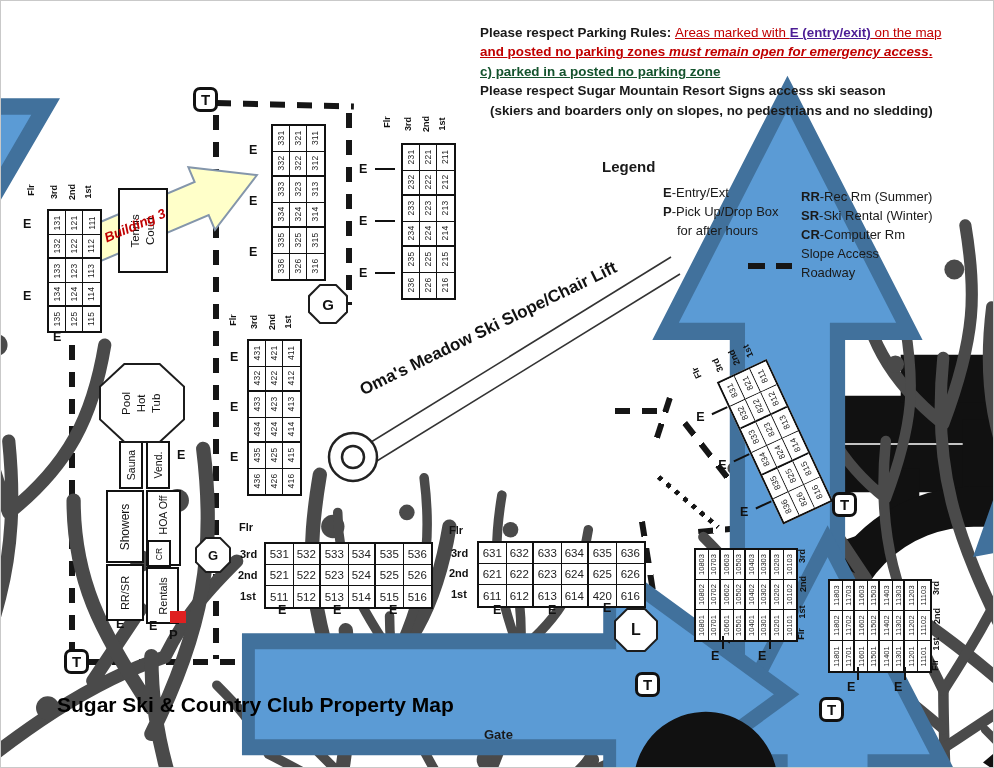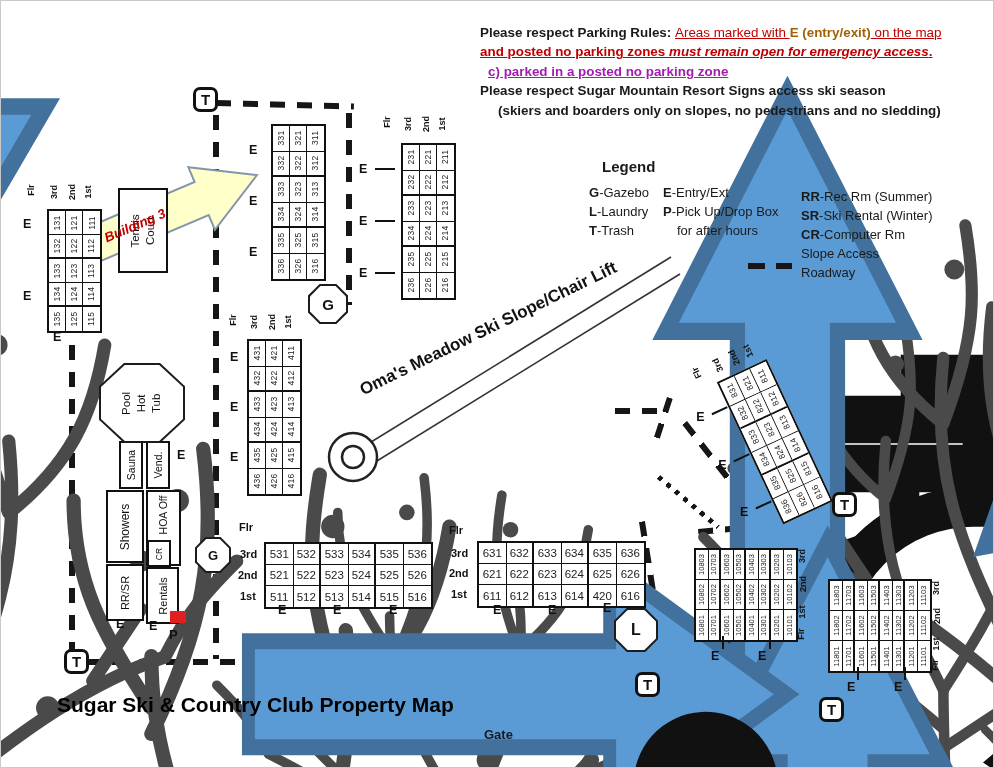--- a/index.html
+++ b/index.html
@@ -919,35 +919,30 @@
       <span style="font-size:11px">RR/SR</span>
     </div>
   <div class="abox" style="left:145px;top:566px;width:33px;height:57px">
       <span style="font-size:11px">Rentals</span>
     </div>
   <div class="redbox"></div>
   <span class="plbl">P</span>
 
 
   <div class="rules">
-      <div><span style="font-weight: bold; color: rgb(26, 26, 26);">Please respect Parking Rules:  </span><span style="text-decoration: underline; color: rgb(192, 0, 0);">Areas marked with </span><span style="font-weight: bold; color: #a16207;">E (entry/exit)</span><span style="text-decoration: underline; color: rgb(192, 0, 0);"> on the map</span></div>
+      <div><span style="font-weight: bold; color: rgb(26, 26, 26);">Please respect Parking Rules:  </span><span style="text-decoration: underline; color: rgb(192, 0, 0);">Areas marked with </span><span style="font-weight: bold; text-decoration: underline; color: #4c1d95;">E (entry/exit)</span><span style="text-decoration: underline; color: rgb(192, 0, 0);"> on the map</span></div>
       <div><span style="font-weight: bold; text-decoration: underline; color: rgb(192, 0, 0);">and </span><span style="font-weight: bold; text-decoration: underline; color: rgb(192, 0, 0);">posted no parking zones </span><span style="font-weight: bold; font-style: italic; text-decoration: underline; color: rgb(192, 0, 0);">must remain open for emergency access</span><span style="font-weight: bold; text-decoration: underline; color: rgb(192, 0, 0);">.</span></div>
-      <div><span style="font-weight: bold; text-decoration: underline; color: #a21caf; margin-left: 8px;">c) parked in a posted no parking zone</span></div>
+      <div><span style="font-weight: bold; text-decoration: underline; color: #14532d;">c) parked in a posted no parking zone</span></div>
       <div><span style="font-weight: bold; color: rgb(26, 26, 26);">Please respect Sugar Mountain Resort Signs access ski season</span></div>
-      <div><span style="font-weight: bold; margin-left: 18px; color: rgb(26, 26, 26);">(skiers and boarders only on slopes, no pedestrians and no sledding)</span></div>
+      <div><span style="font-weight: bold; margin-left: 10px; color: rgb(26, 26, 26);">(skiers and boarders only on slopes, no pedestrians and no sledding)</span></div>
     </div>
 
   <div class="legend" style="left:601px;top:157px">
     <div class="legend-title">Legend</div>
   </div>
-  <div class="legend" style="left:588px;top:182px">
-      <div class="kv-row"><span class="kv-k">G</span><span>-Gazebo</span></div>
-      <div class="kv-row"><span class="kv-k">L</span><span>-Laundry</span></div>
-      <div class="kv-row"><span class="kv-k">T</span><span>-Trash</span></div>
-    </div>
   <div class="legend" style="left:800px;top:186px">
       <div class="kv-row"><span class="kv-k">RR</span><span>-Rec Rm (Summer)</span></div>
       <div class="kv-row"><span class="kv-k">SR</span><span>-Ski Rental (Winter)</span></div>
       <div class="kv-row"><span class="kv-k">CR</span><span>-Computer Rm</span></div>
       <div class="kv-row"><span class="kv-k"></span><span>Slope Access</span></div>
       <div class="kv-row"><span class="kv-k"></span><span>Roadway</span></div>
     </div>
   <div class="legend" style="left:662px;top:182px">
       <div class="kv-row"><span class="kv-k">E</span><span>-Entry/Ext</span></div>
       <div class="kv-row"><span class="kv-k">P</span><span>-Pick Up/Drop Box</span></div>

